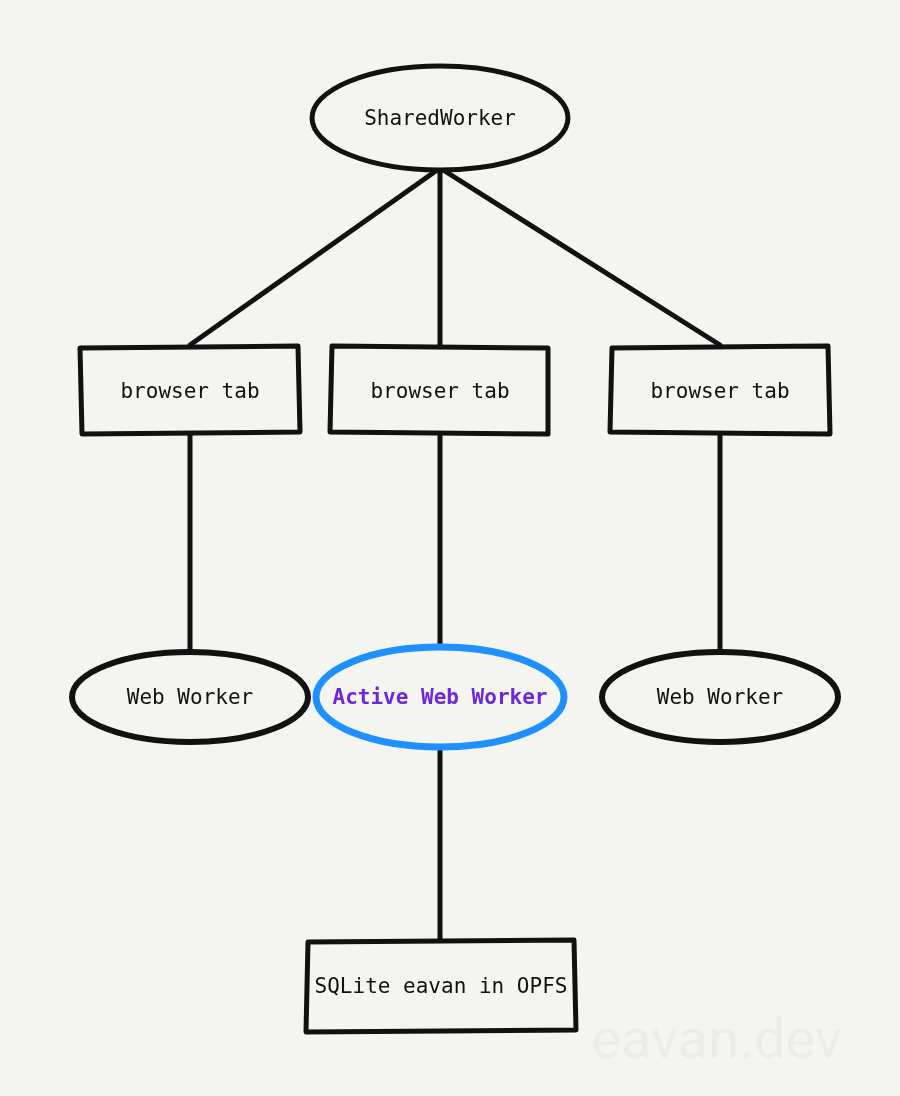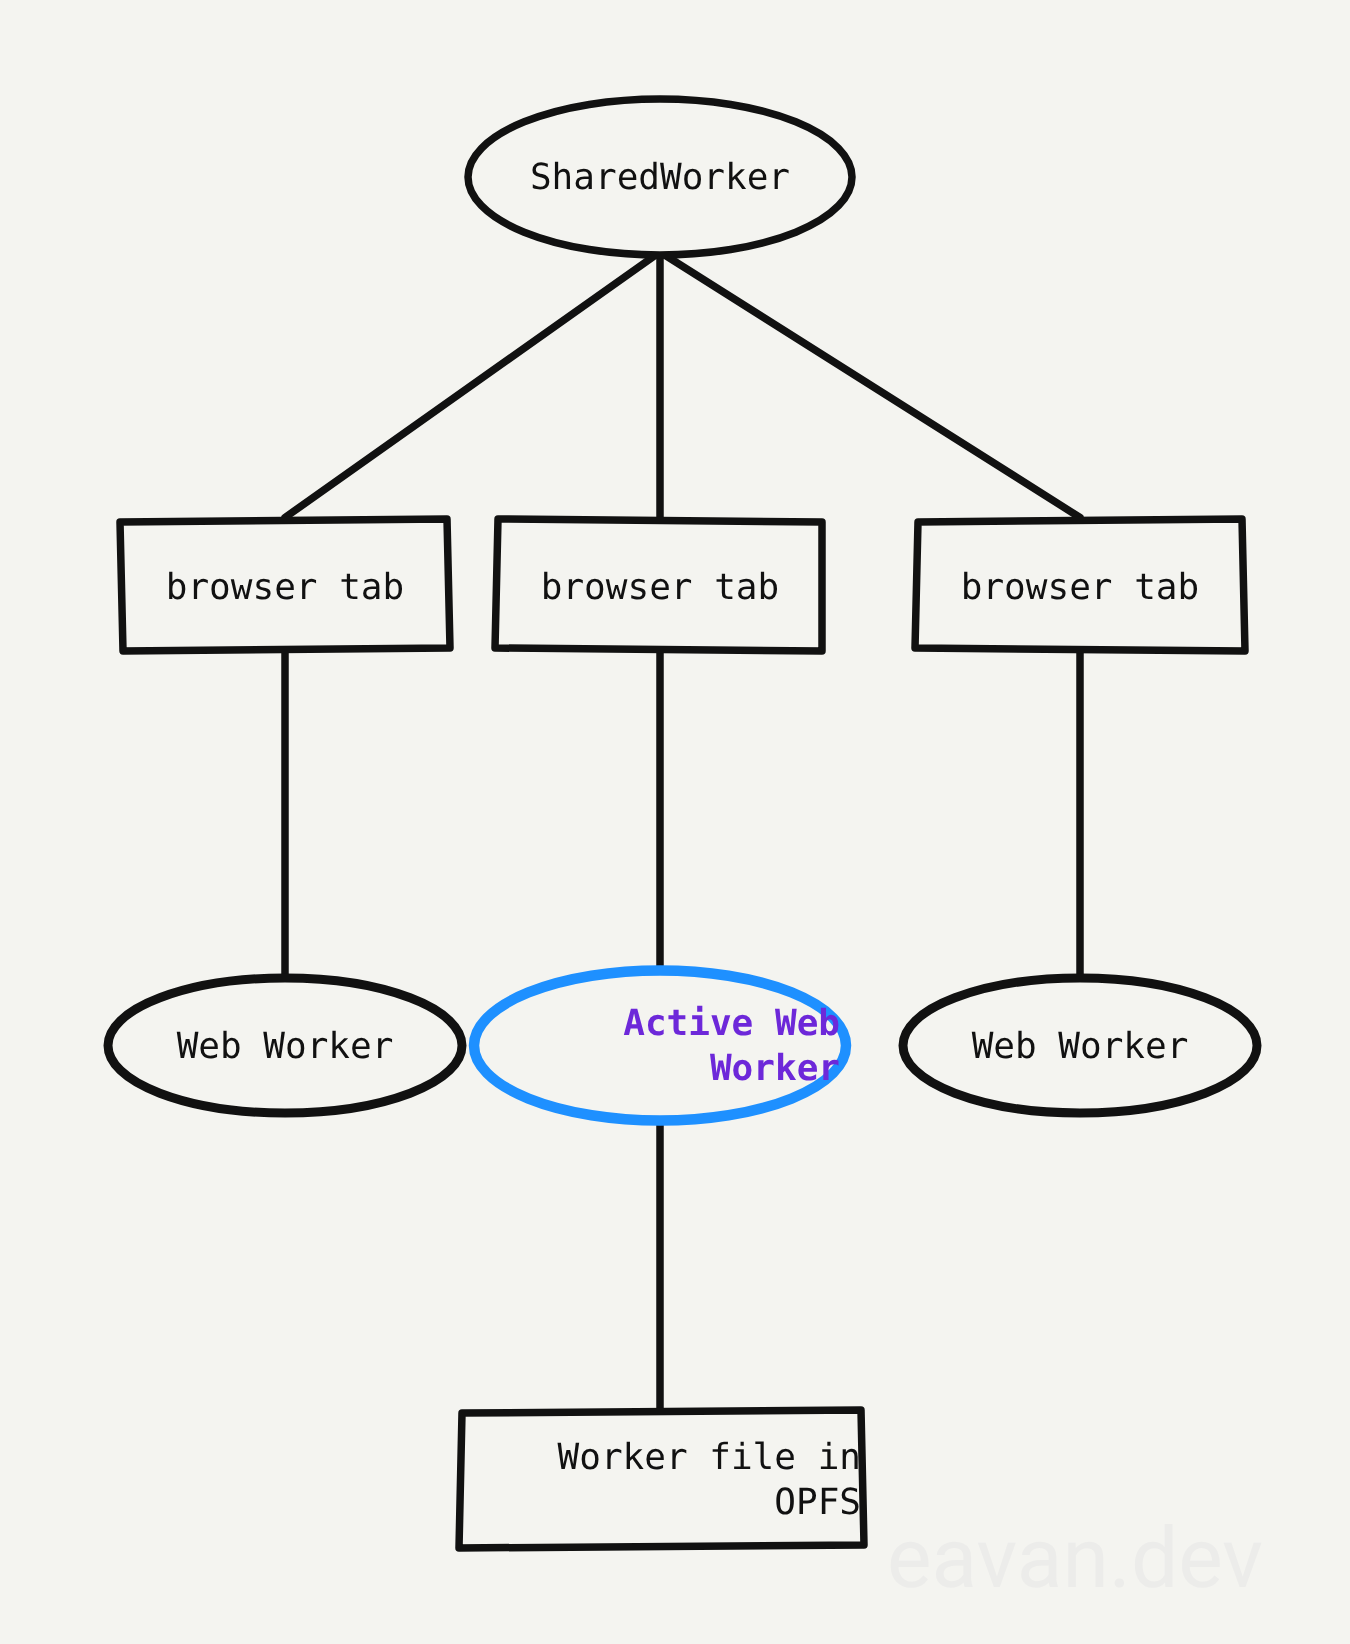--- a/index.html
+++ b/index.html
@@ -17,21 +17,21 @@
     top: 0; left: 0;
     width: 900px;
     height: 1096px;
   }
   .node-label {
     position: absolute;
     display: flex;
     align-items: center;
     justify-content: center;
     text-align: right;
-    font-size: 24px;
+    font-size: 21px;
     line-height: 1.25;
     color: #111;
   }
   .watermark {
     position: absolute;
     right: 58px;
     bottom: 24px;
     font-size: 56px;
     font-weight: 400;
     color: #ececea;
@@ -72,15 +72,15 @@
 <div class="node-label" style="left:312px; top:98px; width:256px; height:40px;">SharedWorker</div>
 
 <div class="node-label" style="left:82px; top:348px; width:216px; height:86px;">browser tab</div>
 <div class="node-label" style="left:332px; top:348px; width:216px; height:86px;">browser tab</div>
 <div class="node-label" style="left:612px; top:348px; width:216px; height:86px;">browser tab</div>
 
 <div class="node-label" style="left:72px; top:677px; width:236px; height:40px;">Web Worker</div>
 <div class="node-label bold" style="left:320px; top:666px; width:240px; height:62px; color:#6d28d9;">Active Web Worker</div>
 <div class="node-label" style="left:602px; top:677px; width:236px; height:40px;">Web Worker</div>
 
-<div class="node-label" style="left:308px; top:942px; width:266px; height:88px;">Worker file in OPFS</div>
+<div class="node-label" style="left:308px; top:942px; width:266px; height:88px;">SQLite eavan in OPFS</div>
 
 <div class="watermark">eavan.dev</div>
 
 </body></html>

